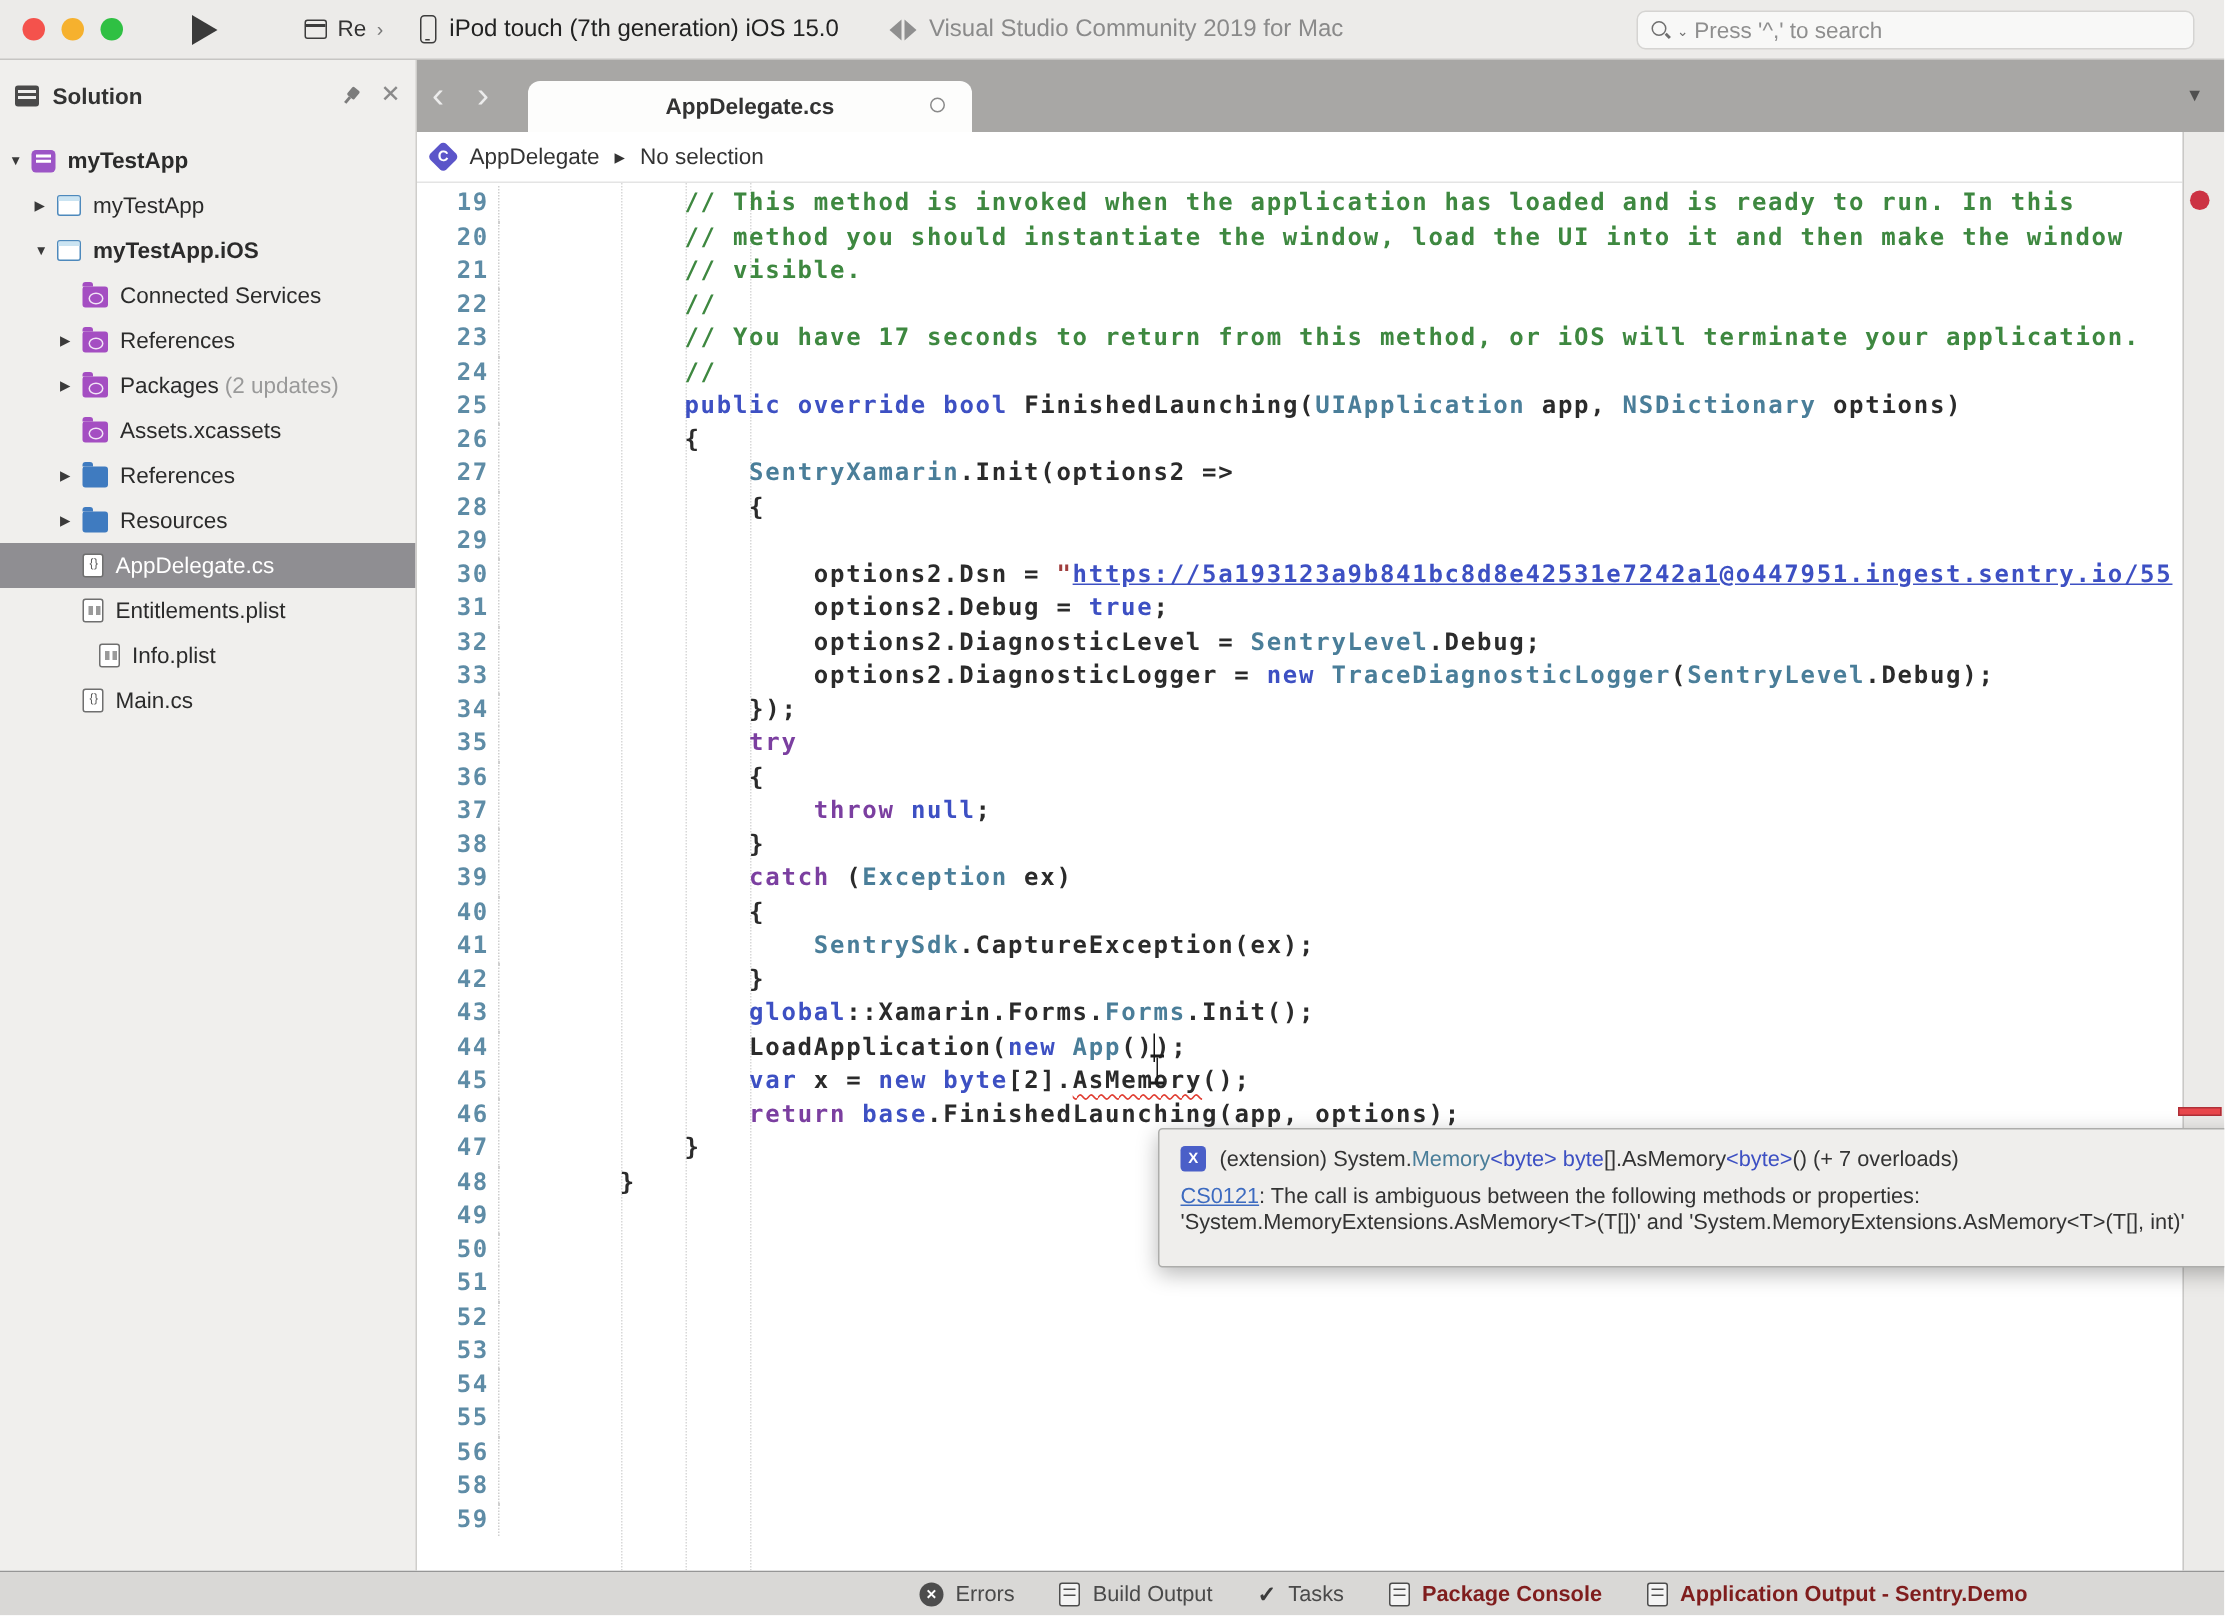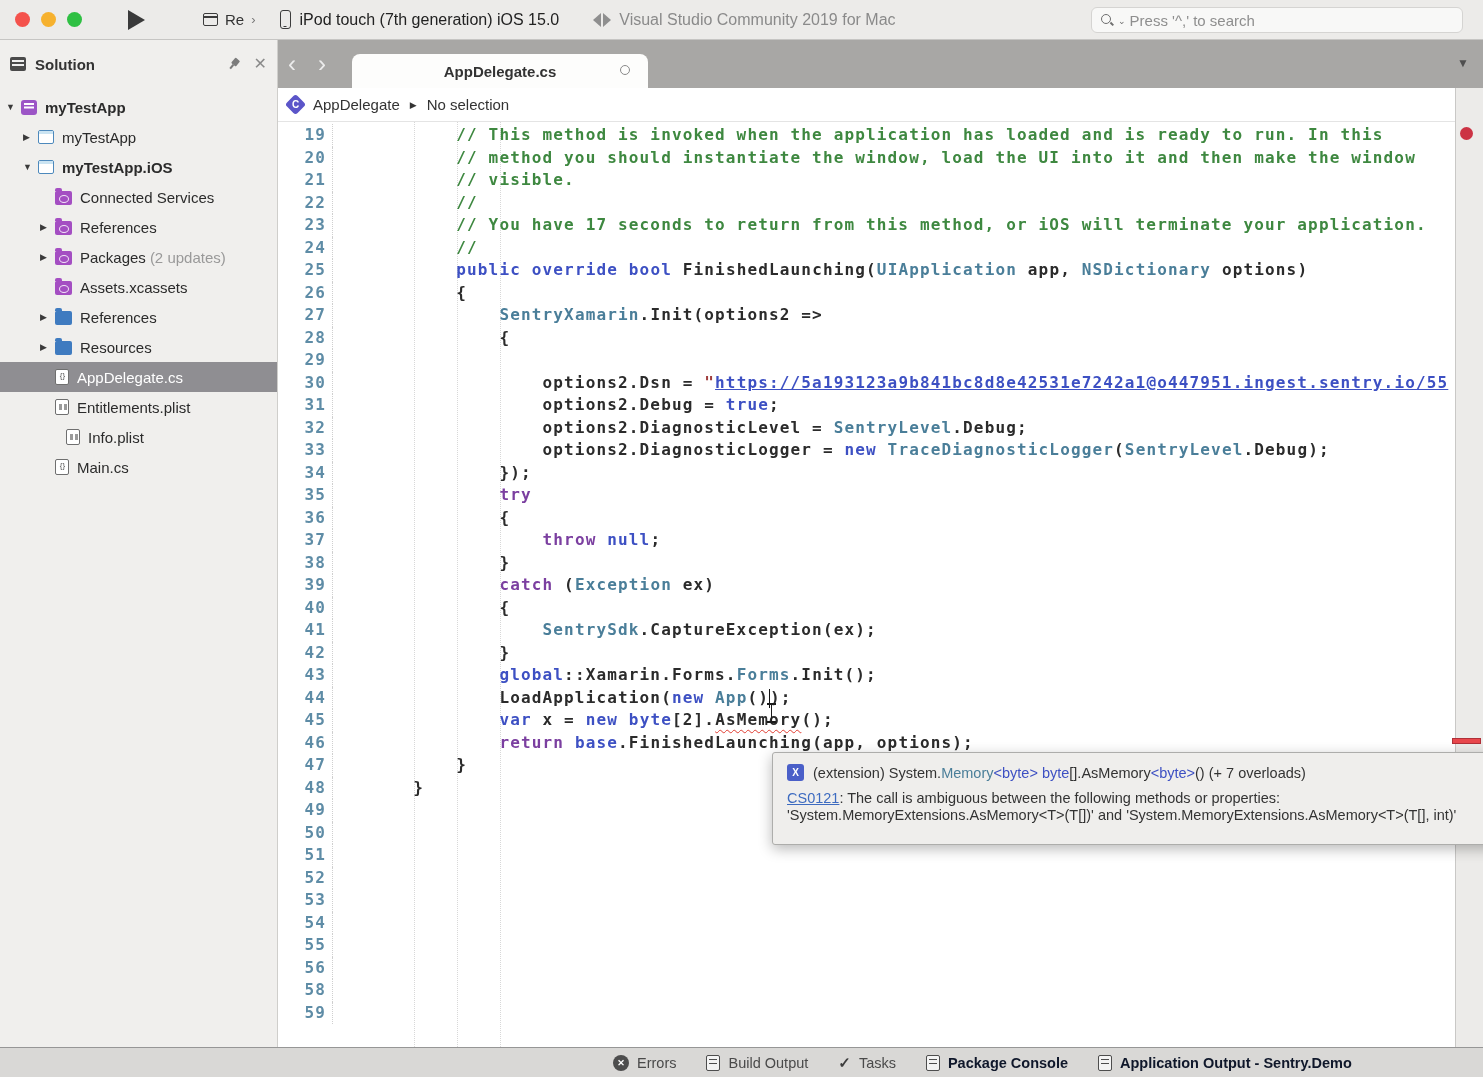--- a/index.html
+++ b/index.html
@@ -110,21 +110,21 @@
   .tooltip { position:absolute; left:772px; top:752px; width:830px; height:93px; background:#EFEEEC; border:1px solid #ADADAB; border-radius:3px; box-shadow:0 4px 14px rgba(0,0,0,.28); padding:11px 14px 0 14px; font-size:14.5px; color:#333; z-index:20; }
   .tt-row1 { display:flex; align-items:center; gap:9px; white-space:nowrap; }
   .ext-icon { width:17px; height:17px; flex:none; background:#4A5FC8; border-radius:3px; color:#fff; font-size:10px; font-weight:bold; text-align:center; line-height:17px; }
   .tt-sig span.typ { color:#4A7E99; } .tt-sig span.kw { color:#3D50C3; } .tt-sig span.pln { color:#333; }
   .tt-msg { margin-top:9px; line-height:17px; white-space:nowrap; }
   .tt-code { color:#3D6BC0; text-decoration:underline; }
 
   
   .bottombar { height:30px; background:#D9D8D6; border-top:1px solid #969696; display:flex; align-items:center; padding-left:613px; gap:30px; white-space:nowrap; }
   .bb-item { display:flex; align-items:center; gap:8px; font-size:14.5px; color:#4a4a4a; cursor:pointer; }
-  .bb-item.b { font-weight:bold; color:#0f172a; }
+  .bb-item.b { font-weight:bold; color:#7f1d1d; }
   .bi { flex:none; }
   .bi.error-circle { width:16px; height:16px; border-radius:50%; background:#4D4D4D; color:#fff; font-size:9px; font-weight:bold; text-align:center; line-height:16px; }
   .bi.doc { width:14px; height:16px; border:1.7px solid #4d4d4d; border-radius:2px; position:relative; background:#F4F4F4; }
   .bi.doc::after { content:""; position:absolute; left:2px; right:2px; top:3px; height:1.7px; background:#4d4d4d; box-shadow:0 4px 0 #4d4d4d; }
   .bi.check { color:#3c3c3c; font-size:15px; font-weight:bold; }
 </style>
 </head>
 <body>
 
 <div class="app">

